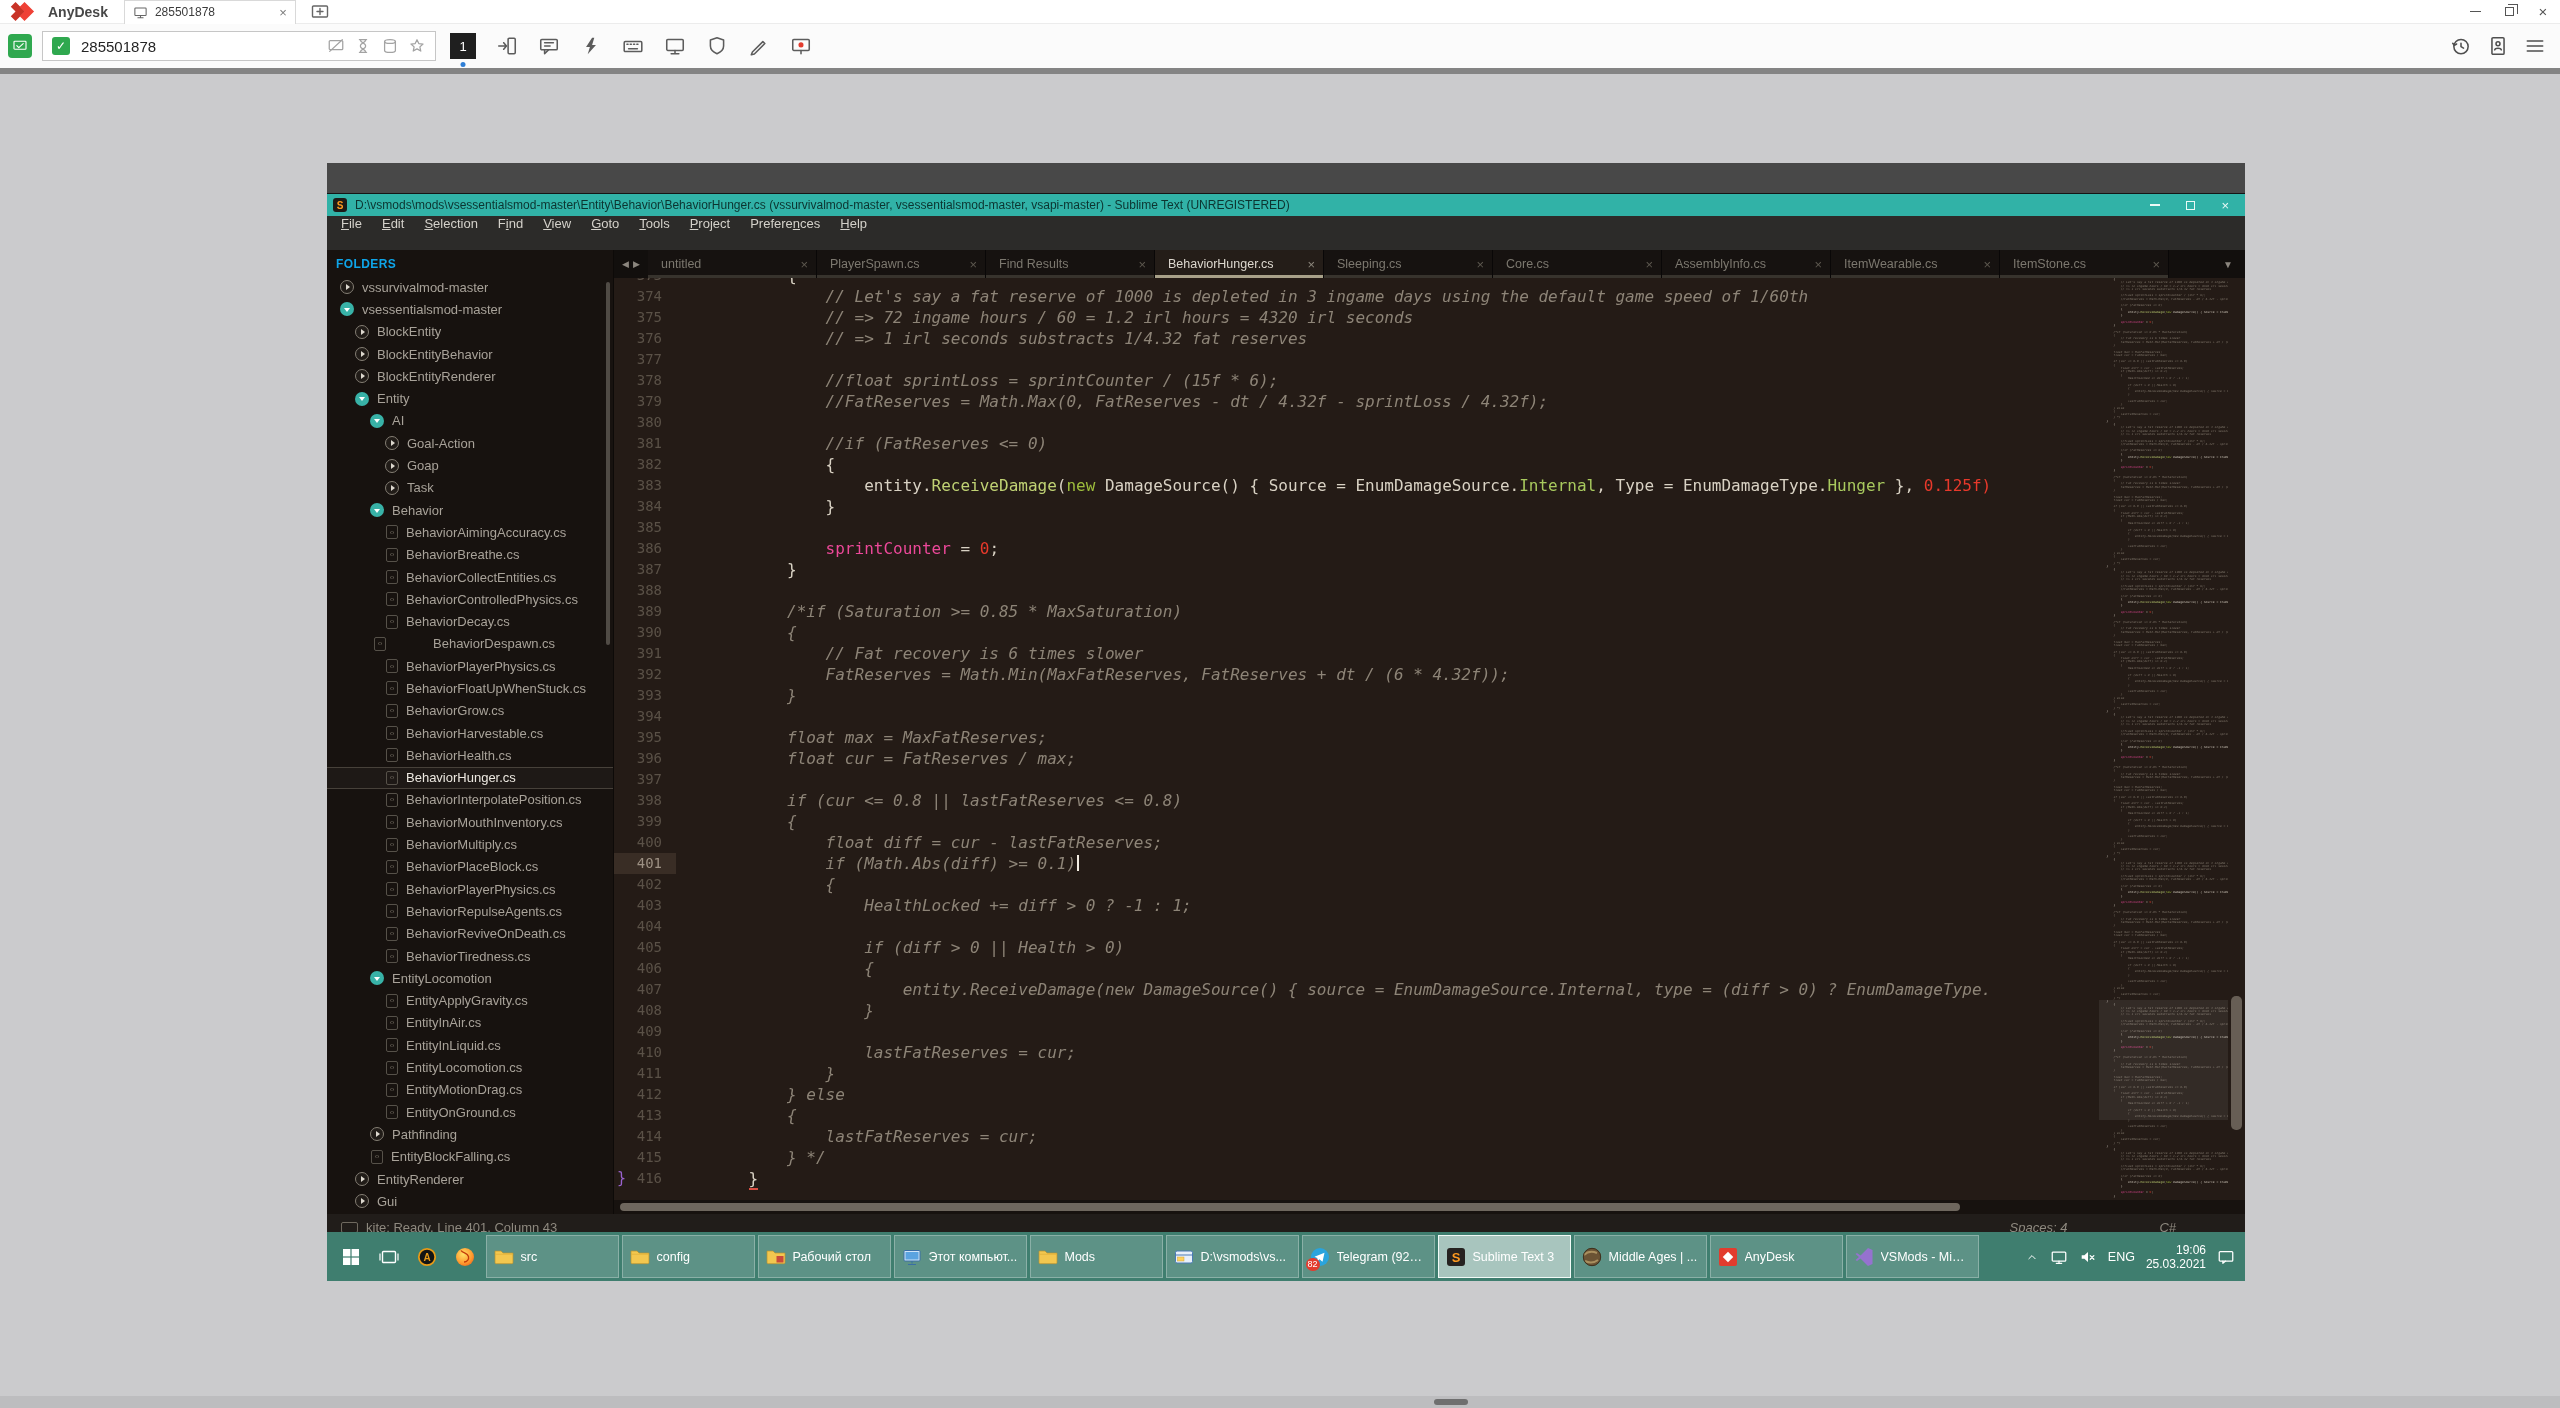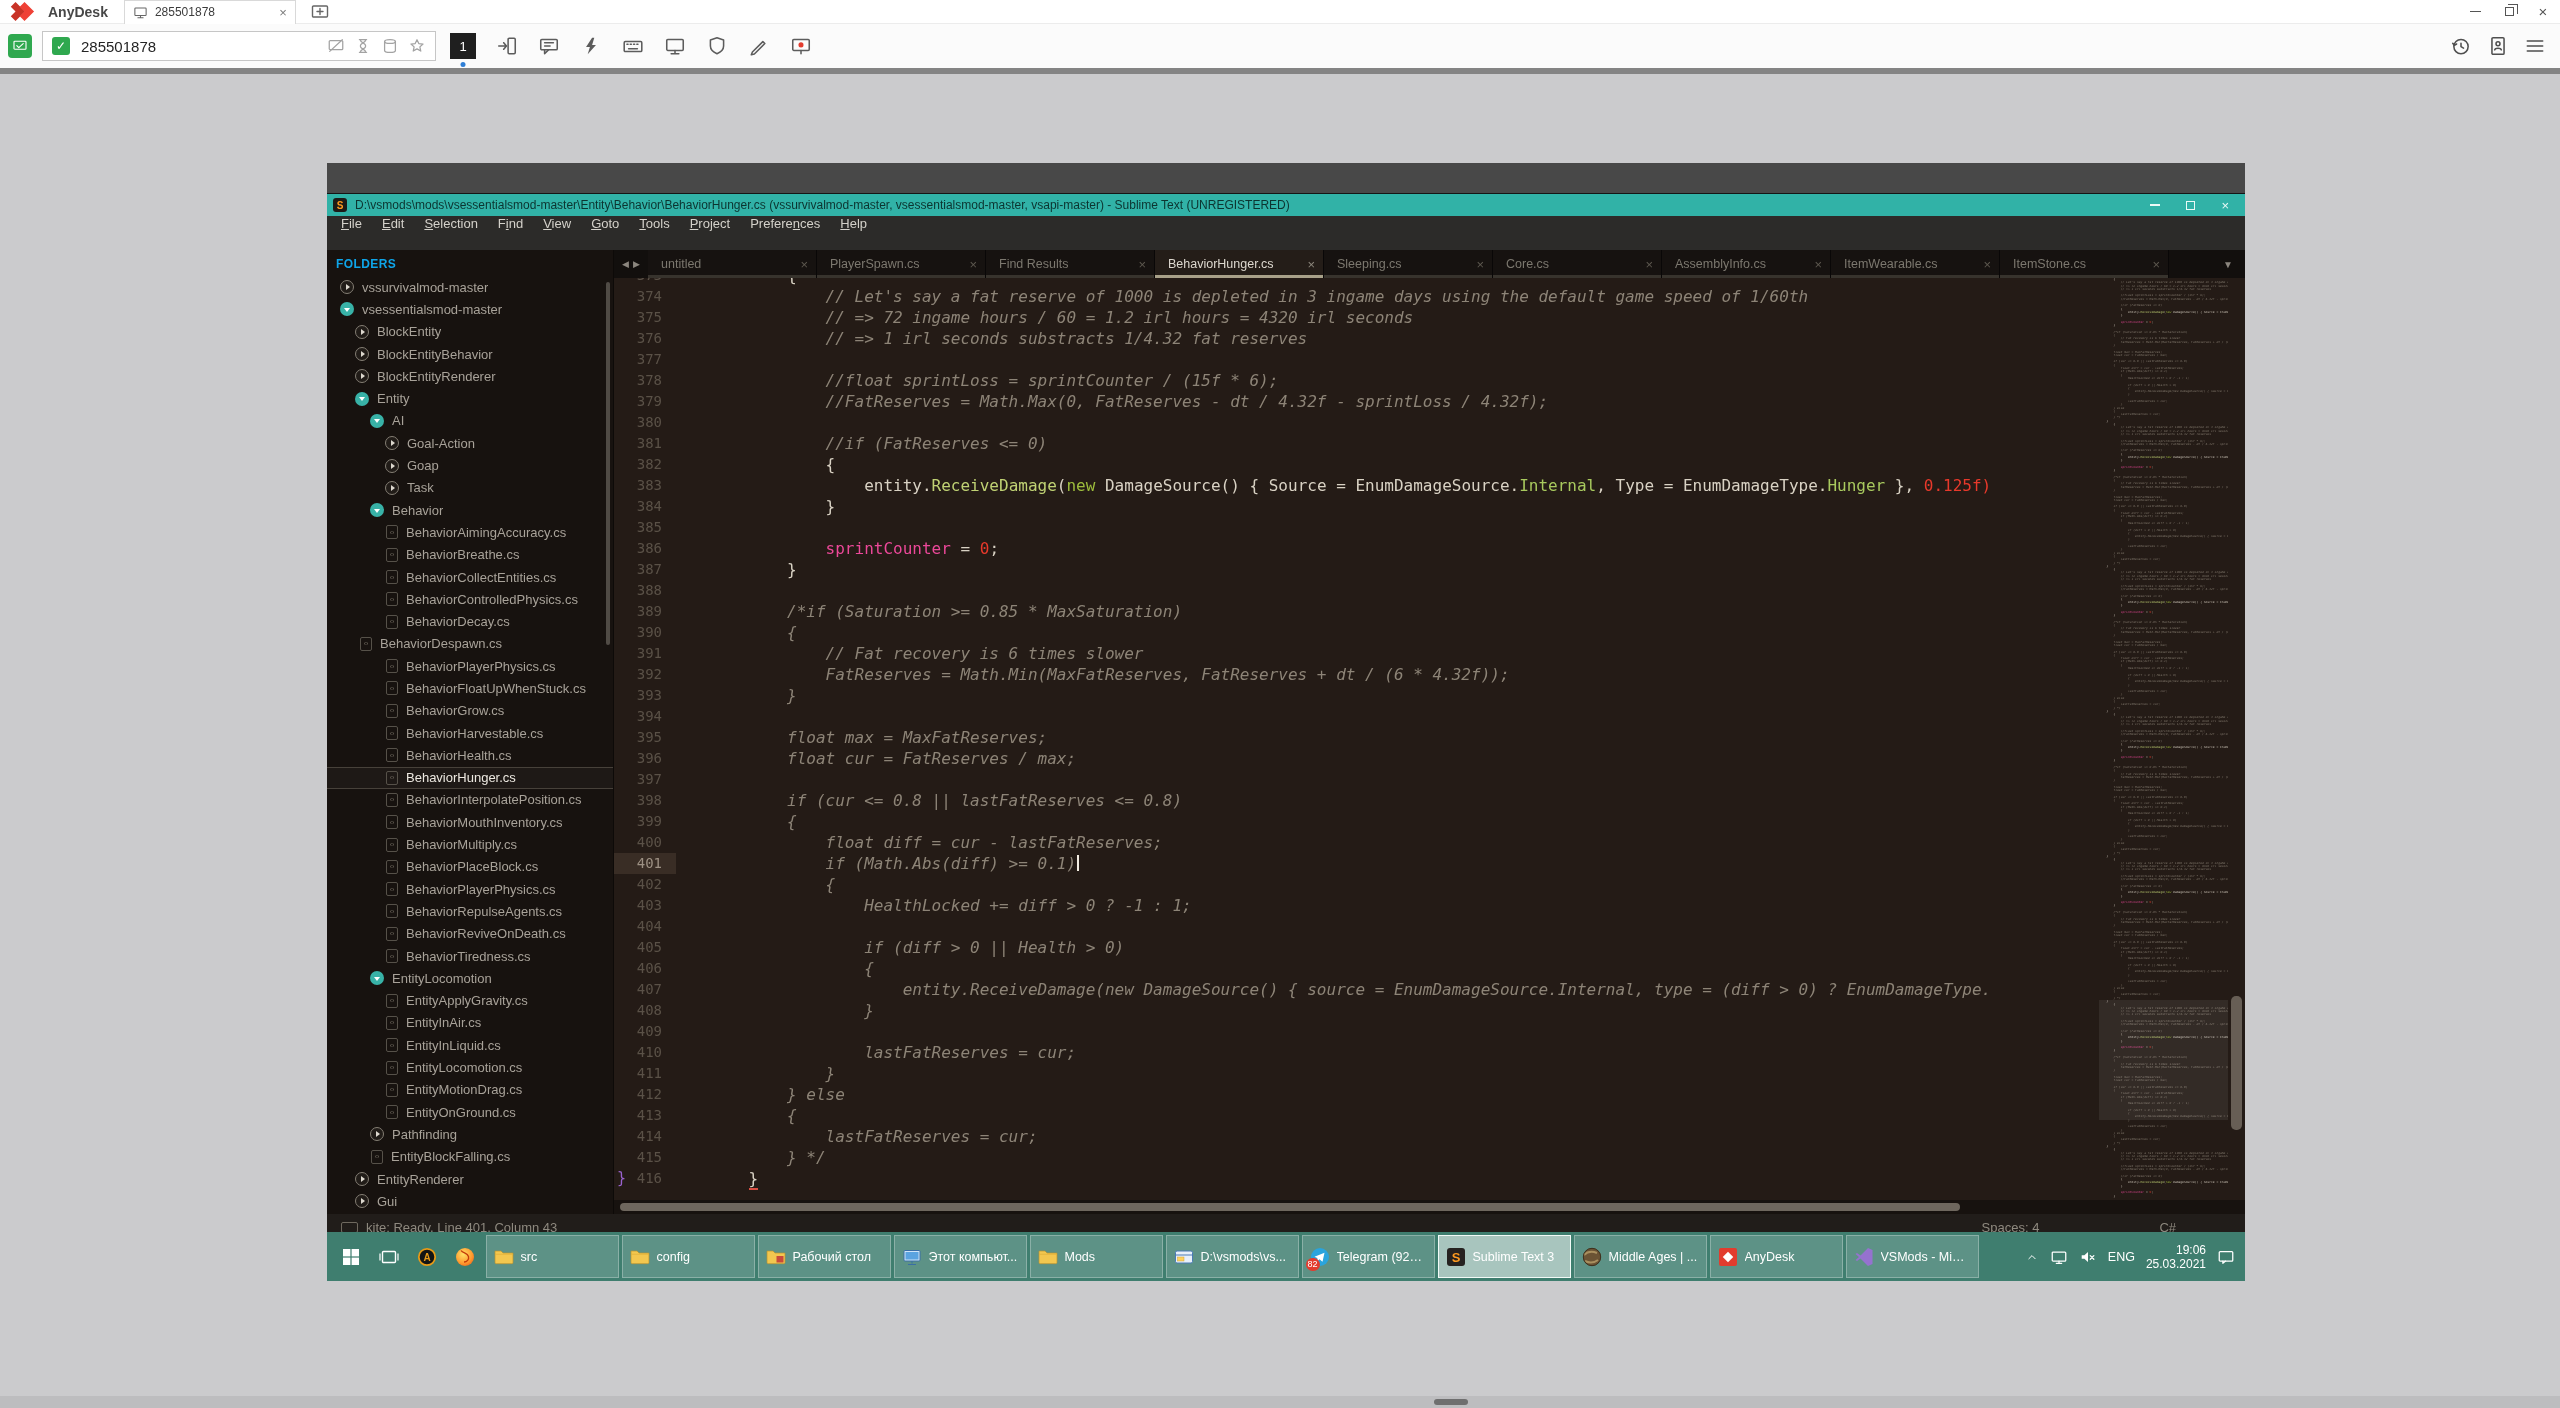--- a/index.html
+++ b/index.html
@@ -114,21 +114,21 @@
   .mini-content{font-size:3px;line-height:3.3px;white-space:pre;opacity:.85;}
   .mini-content div{height:3.3px;overflow:hidden;}
   .mini-view{position:absolute;right:17px;top:722px;width:129px;height:120px;background:rgba(255,255,255,.07);}
   .vscroll{position:absolute;right:3px;top:718px;width:11px;height:134px;background:#7d756b;border-radius:5px;opacity:.75;}
 
   .hscroll{height:14px;background:#17120f;position:relative;}
   .hscroll .handle{position:absolute;left:6px;top:3px;width:1340px;height:8px;border-radius:4px;background:#6e675e;}
 
   .st-status{height:26px;background:#211d1a;display:flex;align-items:center;color:#8e897f;font-size:13px;padding:0 14px;}
   .kite{width:17px;height:11px;border:1.3px solid #6f695f;border-radius:2px;margin-right:8px;flex:none;}
-  .status-right{margin-left:auto;display:flex;gap:120px;padding-right:55px;}
+  .status-right{margin-left:auto;display:flex;gap:92px;padding-right:55px;font-style:italic;}
 
   
   .taskbar{position:absolute;left:0;bottom:0;width:100%;height:49px;background:#3f7e6f;
     display:flex;align-items:center;padding-left:5px;}
   .tb-sys{width:38px;height:49px;display:flex;align-items:center;justify-content:center;flex:none;}
   .tb-sys svg{width:20px;height:20px;}
   .tb-btn{width:133px;height:43px;margin:3px 1.5px;flex:none;background:rgba(255,255,255,.16);
     border:1px solid rgba(255,255,255,.28);display:flex;align-items:center;gap:7px;padding:0 7px;
     color:#fff;font-size:12.5px;white-space:nowrap;overflow:hidden;position:relative;}
   .tb-btn .bicon{width:20px;height:20px;flex:none;position:relative;}
@@ -378,21 +378,21 @@
                 <span class="tlabel">BehaviorCollectEntities.cs</span>
               </div>
               <div class="trow" style="padding-left: 58px;">
                 <span class="ti-file">‹›</span>
                 <span class="tlabel">BehaviorControlledPhysics.cs</span>
               </div>
               <div class="trow" style="padding-left: 58px;">
                 <span class="ti-file">‹›</span>
                 <span class="tlabel">BehaviorDecay.cs</span>
               </div>
-              <div class="trow" style="padding-left: 32px;">
+              <div class="trow" style="padding-left: 46px; gap: 39px;">
                 <span class="ti-file">‹›</span>
                 <span class="tlabel">BehaviorDespawn.cs</span>
               </div>
               <div class="trow" style="padding-left: 58px;">
                 <span class="ti-file">‹›</span>
                 <span class="tlabel">BehaviorPlayerPhysics.cs</span>
               </div>
               <div class="trow" style="padding-left: 58px;">
                 <span class="ti-file">‹›</span>
                 <span class="tlabel">BehaviorFloatUpWhenStuck.cs</span>

